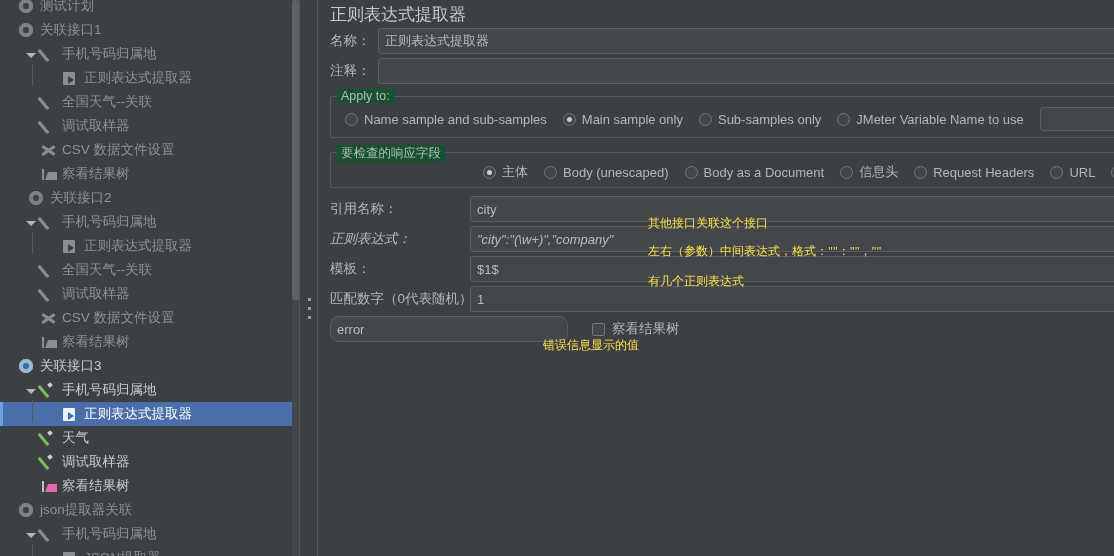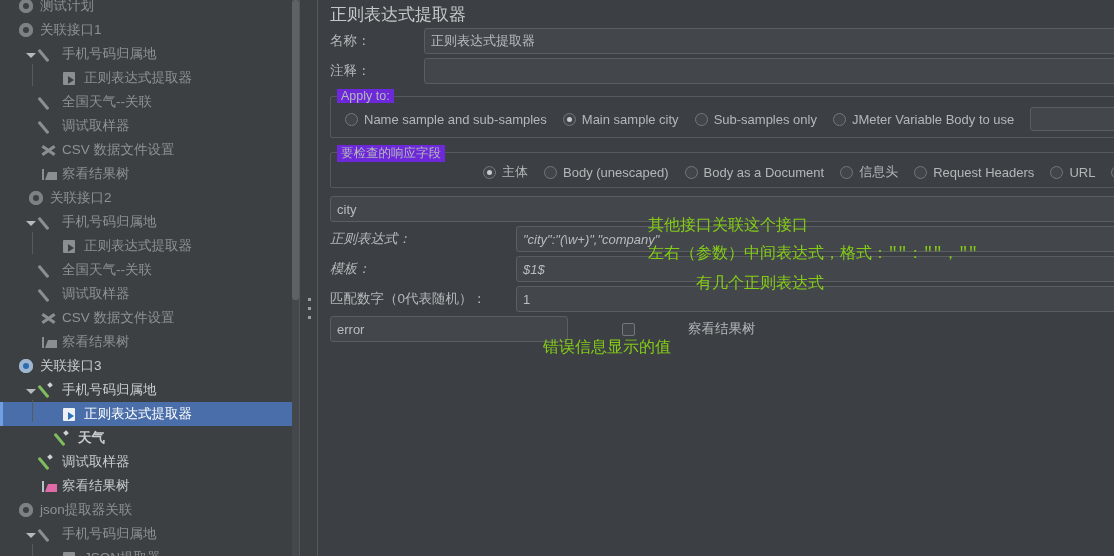--- a/index.html
+++ b/index.html
@@ -212,21 +212,20 @@
     font-size: 17px;
     padding: 3px 0 0 12px;
     height: 26px;
     white-space: nowrap;
   }
   .row {
     display: flex;
     align-items: center;
     height: 30px;
     padding-left: 12px;
-    gap: 46px;
   }
   .lbl {
     color: #b5b8bb;
     font-size: 13.5px;
     white-space: nowrap;
     text-align: left;
   }
   .lbl-w { width: 140px; flex: 0 0 140px; }
   .field {
     background: #43474b;
@@ -248,21 +247,21 @@
     position: relative;
     margin: 4px 0 0 12px;
     border: 1px solid #55595d;
     border-radius: 2px;
     padding: 10px 0 6px 0;
     margin-right: -160px;
   }
   .group > .legend {
     position: absolute;
     top: -8px; left: 6px;
-    background: #6d28d9;
+    background: #14532d;
     padding: 0 4px;
     font-size: 12.5px;
     color: #b5b8bb;
     white-space: nowrap;
   }
   .radios {
     display: flex;
     align-items: center;
     gap: 0;
     padding-left: 6px;
@@ -296,25 +295,25 @@
   .varbox {
     width: 160px; height: 24px;
     background: #43474b;
     border: 1px solid #5a5e62;
     border-radius: 3px;
   }
 
   
   .anno {
     position: absolute;
-    color: #84cc16;
-    font-size: 16px;
+    color: #fde047;
+    font-size: 12px;
     white-space: nowrap;
     pointer-events: none;
-    font-family: Liberation Mono, monospace;
+    font-family: Liberation Serif, serif;
   }
 
   .checkbox {
     width: 13px; height: 13px;
     border: 1px solid #74787c;
     background: #42464a;
     border-radius: 2px;
     flex: 0 0 13px;
     margin-right: 7px;
   }
@@ -410,21 +409,21 @@
         <div class="node bright" style="padding-left: 24px;">
           <span class="twisty open"></span>
           <span class="ico ico-pencil green"></span>
           <span>手机号码归属地</span>
         </div>
         <div class="node sel" style="padding-left: 46px;">
           <span class="twisty"></span>
           <span class="ico ico-doc white"></span>
           <span>正则表达式提取器</span>
         </div>
-        <div class="node bright" style="padding-left: 40px; font-weight: bold;">
+        <div class="node bright" style="padding-left: 24px;">
           <span class="twisty"></span>
           <span class="ico ico-pencil green"></span>
           <span>天气</span>
         </div>
         <div class="node bright" style="padding-left: 24px;">
           <span class="twisty"></span>
           <span class="ico ico-pencil green"></span>
           <span>调试取样器</span>
         </div>
         <div class="node bright" style="padding-left: 24px;">
@@ -481,29 +480,29 @@
 
     <div class="group" style="margin-top:10px">
       <div class="legend">Apply to:</div>
       <div class="radios" id="apply-radios" style="padding-left:14px">
       <div class="radio">
             <span class="dot"></span>
             <span>Name sample and sub-samples</span>
           </div>
           <div class="radio on">
             <span class="dot"></span>
-            <span>Main sample city</span>
+            <span>Main sample only</span>
           </div>
           <div class="radio">
             <span class="dot"></span>
             <span>Sub-samples only</span>
           </div>
           <div class="radio">
             <span class="dot"></span>
-            <span>JMeter Variable Body to use</span>
+            <span>JMeter Variable Name to use</span>
           </div>
           <div class="varbox"></div>
         </div>
     </div>
 
     <div class="group" style="margin-top:14px">
       <div class="legend">要检查的响应字段</div>
       <div class="radios" id="check-radios" style="padding-left: 152px;">
       <div class="radio on">
             <span class="dot"></span>
@@ -530,43 +529,44 @@
             <span>URL</span>
           </div>
           <div class="radio">
             <span class="dot"></span>
           </div>
         </div>
     </div>
 
     <div id="form-fields" style="margin-top:6px">
         <div class="row" style="height: 30px;">
+          <div class="lbl lbl-w">引用名称：</div>
           <div class="field wide">city</div>
         </div>
         <div class="row" style="height: 30px; font-style: italic;">
           <div class="lbl lbl-w">正则表达式：</div>
           <div class="field wide">"city":"(\w+)","company"</div>
         </div>
-        <div class="row" style="height: 30px; font-style: italic;">
+        <div class="row" style="height: 30px;">
           <div class="lbl lbl-w">模板：</div>
           <div class="field wide">$1$</div>
         </div>
         <div class="row" style="height: 30px;">
           <div class="lbl lbl-w">匹配数字（0代表随机）：</div>
           <div class="field wide">1</div>
         </div>
         <div class="row" style="height: 30px;">
-          <div class="field wide" style="flex: 0 0 238px; margin-right: 0px;">error</div>
+          <div class="field wide" style="flex: 0 0 238px; margin-right: 16px; border-radius: 9px;">error</div>
           <span class="checkbox" style="margin-left: 8px;"></span>
           <span class="cb-label">察看结果树</span>
         </div>
       </div>
 
   </div>
 
   <div id="annos">
       <div class="anno" style="left: 648px; top: 215px;">其他接口关联这个接口</div>
       <div class="anno" style="left: 648px; top: 243px;">左右（参数）中间表达式，格式：""：""，""</div>
-      <div class="anno" style="left: 648px; top: 273px; margin-left: 48px;">有几个正则表达式</div>
+      <div class="anno" style="left: 648px; top: 273px;">有几个正则表达式</div>
       <div class="anno" style="left: 543px; top: 337px;">错误信息显示的值</div>
     </div>
 
 </div>
 
 </body></html>

